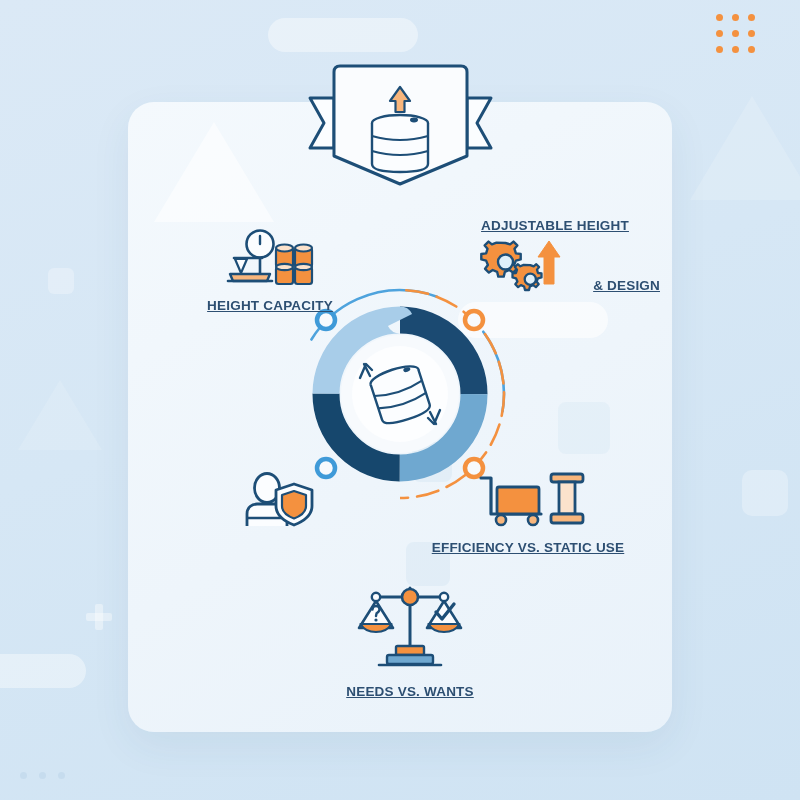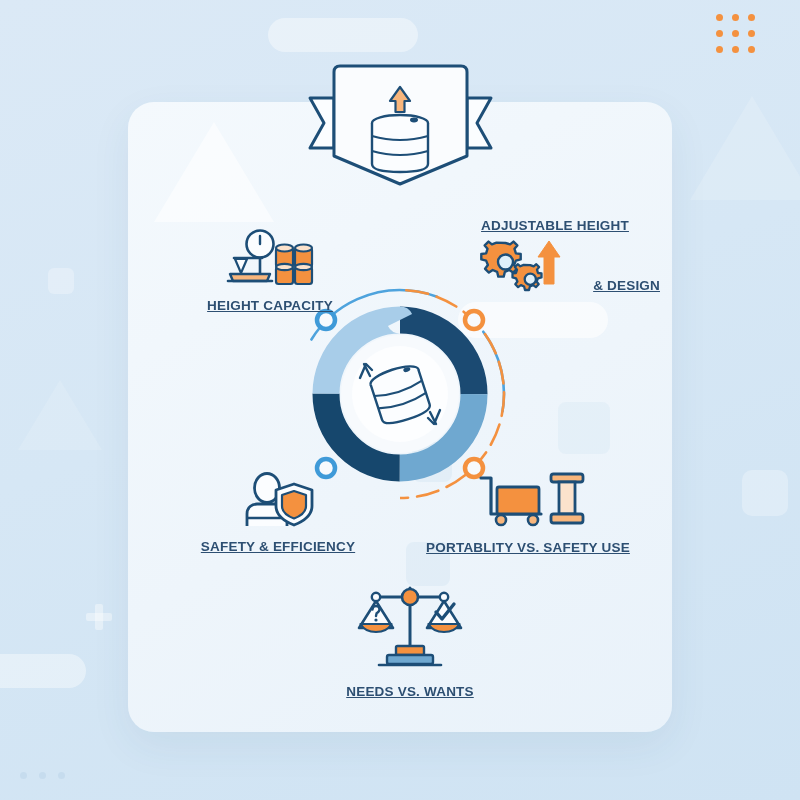--- a/index.html
+++ b/index.html
@@ -273,38 +273,37 @@
     <svg class="icon" width="78" height="58" viewBox="0 0 78 58">
 
       <ellipse cx="28" cy="16" rx="12.5" ry="14.5" fill="#fbfdff" stroke="#1d4e77" stroke-width="2.8"></ellipse>
 
       <path d="M8 54 L8 42 Q8 33 18 32 L38 32 Q48 33 48 42 L48 54" fill="#fbfdff" stroke="#1d4e77" stroke-width="2.8" stroke-linejoin="round"></path>
       <path d="M8 46 L48 46" stroke="#1d4e77" stroke-width="2.4"></path>
 
       <path d="M55 12 L73 18 L73 34 Q73 46 55 53 Q37 46 37 34 L37 18 Z" fill="#fbfdff" stroke="#1d4e77" stroke-width="2.8" stroke-linejoin="round"></path>
       <path d="M55 19 L67 23 L67 34 Q67 42 55 46.5 Q43 42 43 34 L43 23 Z" fill="#f4913f" stroke="#1d4e77" stroke-width="2.2" stroke-linejoin="round"></path>
     </svg>
-    <div class="label">SAFETY &amp; EFFICIENCY</div>
   </div>
 
   <div class="node" id="node-portability">
     <svg class="icon" width="118" height="58" viewBox="0 0 118 58">
 
       <path d="M12 8 L22 8 L22 44 L72 44" fill="none" stroke="#1d4e77" stroke-width="3.2" stroke-linecap="round" stroke-linejoin="round"></path>
 
       <rect x="28" y="17" width="42" height="27" rx="2" fill="#f4913f" stroke="#1d4e77" stroke-width="2.8"></rect>
 
       <circle cx="32" cy="50" r="5" fill="#f8b67c" stroke="#1d4e77" stroke-width="2.6"></circle>
       <circle cx="64" cy="50" r="5" fill="#f8b67c" stroke="#1d4e77" stroke-width="2.6"></circle>
 
       <rect x="82" y="4" width="32" height="8" rx="2.5" fill="#f8b67c" stroke="#1d4e77" stroke-width="2.8"></rect>
       <rect x="90" y="12" width="16" height="32" fill="#fbe2cc" stroke="#1d4e77" stroke-width="2.8"></rect>
       <rect x="82" y="44" width="32" height="9" rx="2.5" fill="#f8b67c" stroke="#1d4e77" stroke-width="2.8"></rect>
     </svg>
-    <div class="label">PORTABLITY VS. SAFETY USE</div>
+    <div class="label">EFFICIENCY VS. STATIC USE</div>
   </div>
 
   <div class="node" id="node-needs">
     <svg class="icon" width="118" height="92" viewBox="0 0 118 92">
 
       <path d="M22 17 L96 17" stroke="#1d4e77" stroke-width="3" stroke-linecap="round"></path>
 
       <path d="M59 8 L59 72" stroke="#1d4e77" stroke-width="3" stroke-linecap="round"></path>
       <circle cx="59" cy="17" r="8" fill="#f4913f" stroke="#1d4e77" stroke-width="2.6"></circle>
 

